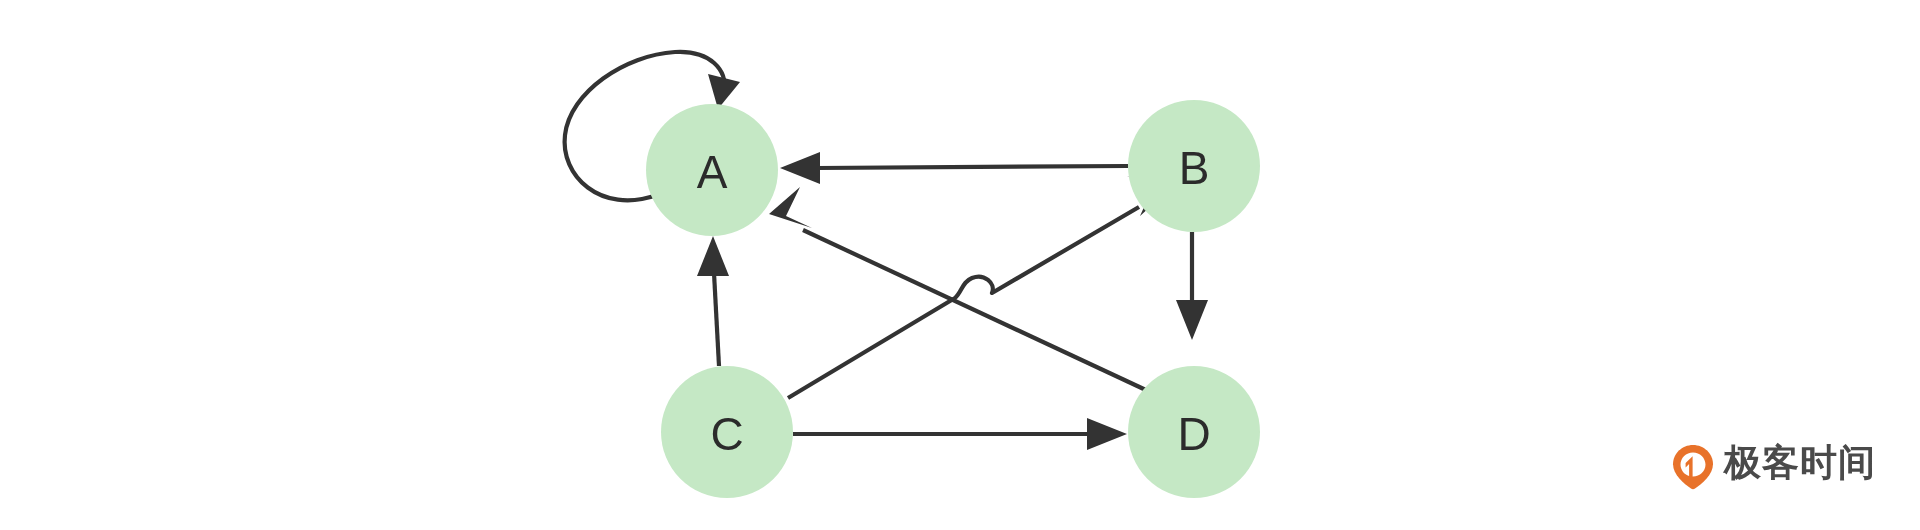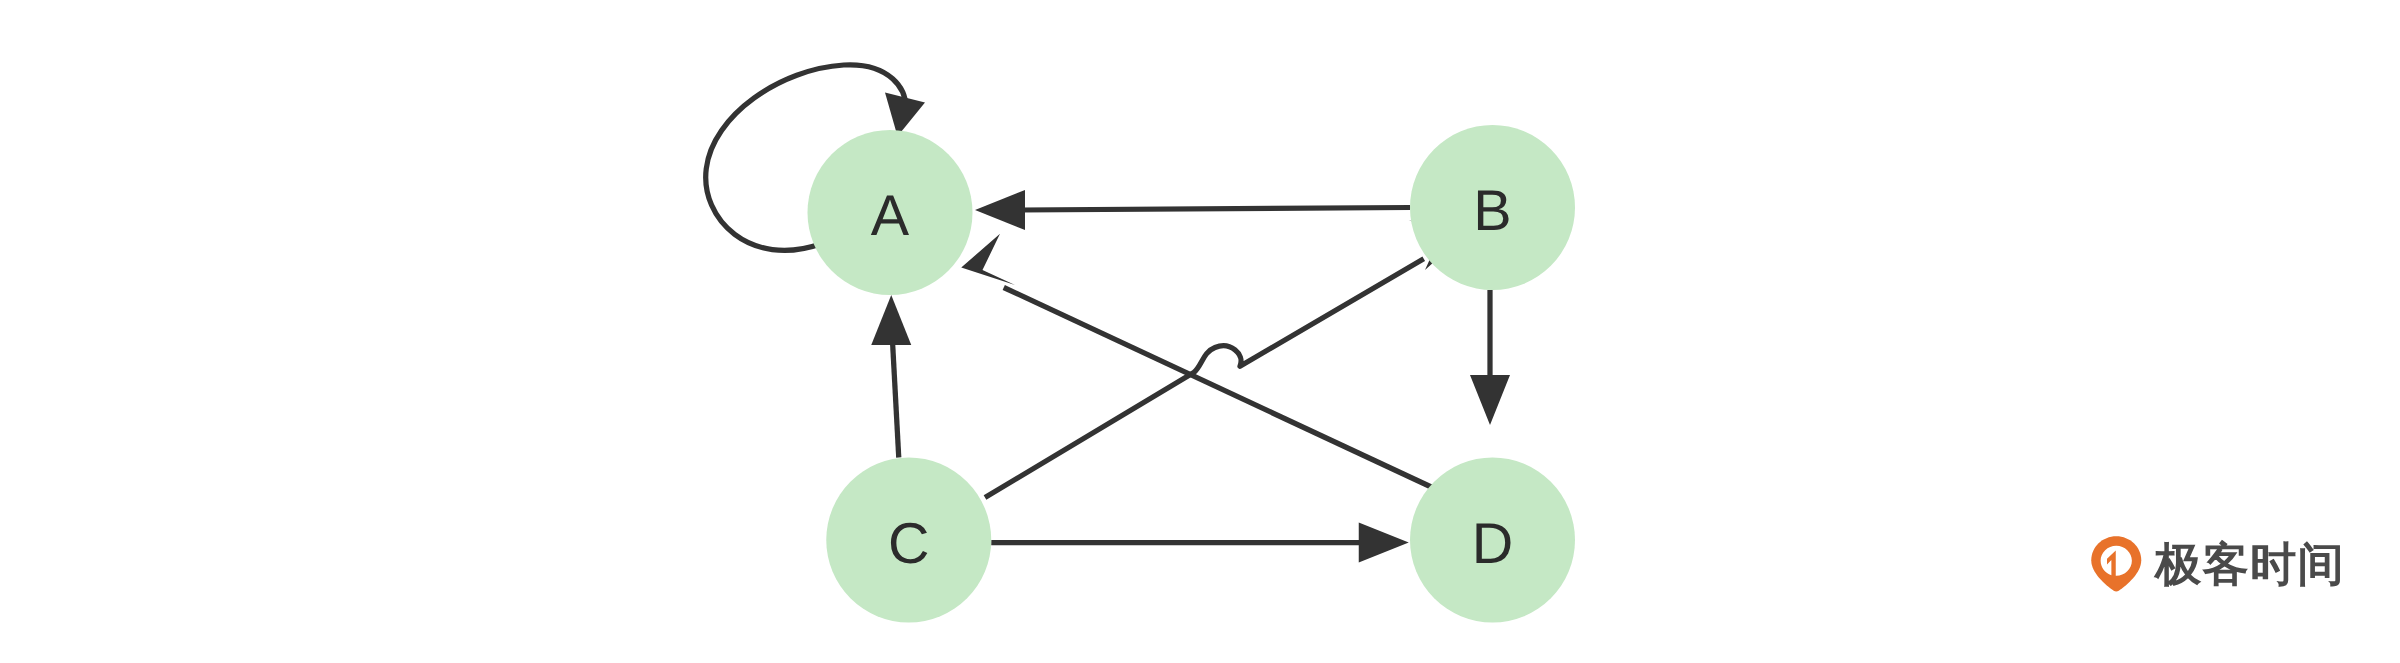--- a/index.html
+++ b/index.html
@@ -42,23 +42,22 @@
     stroke-linecap: butt;
     stroke-linejoin: round;
   }
   .arrow-head {
     fill: #333333;
     stroke: none;
   }
   .watermark {
     position: absolute;
     right: 44px;
-    bottom: 56px;
+    bottom: 40px;
     display: flex;
-    align-items: center;
     gap: 10px;
     user-select: none;
   }
   .wm-logo {
     width: 42px;
     height: 46px;
     display: block;
   }
   .wm-text {
     font-family: "DejaVu Sans", "Liberation Sans", sans-serif;

